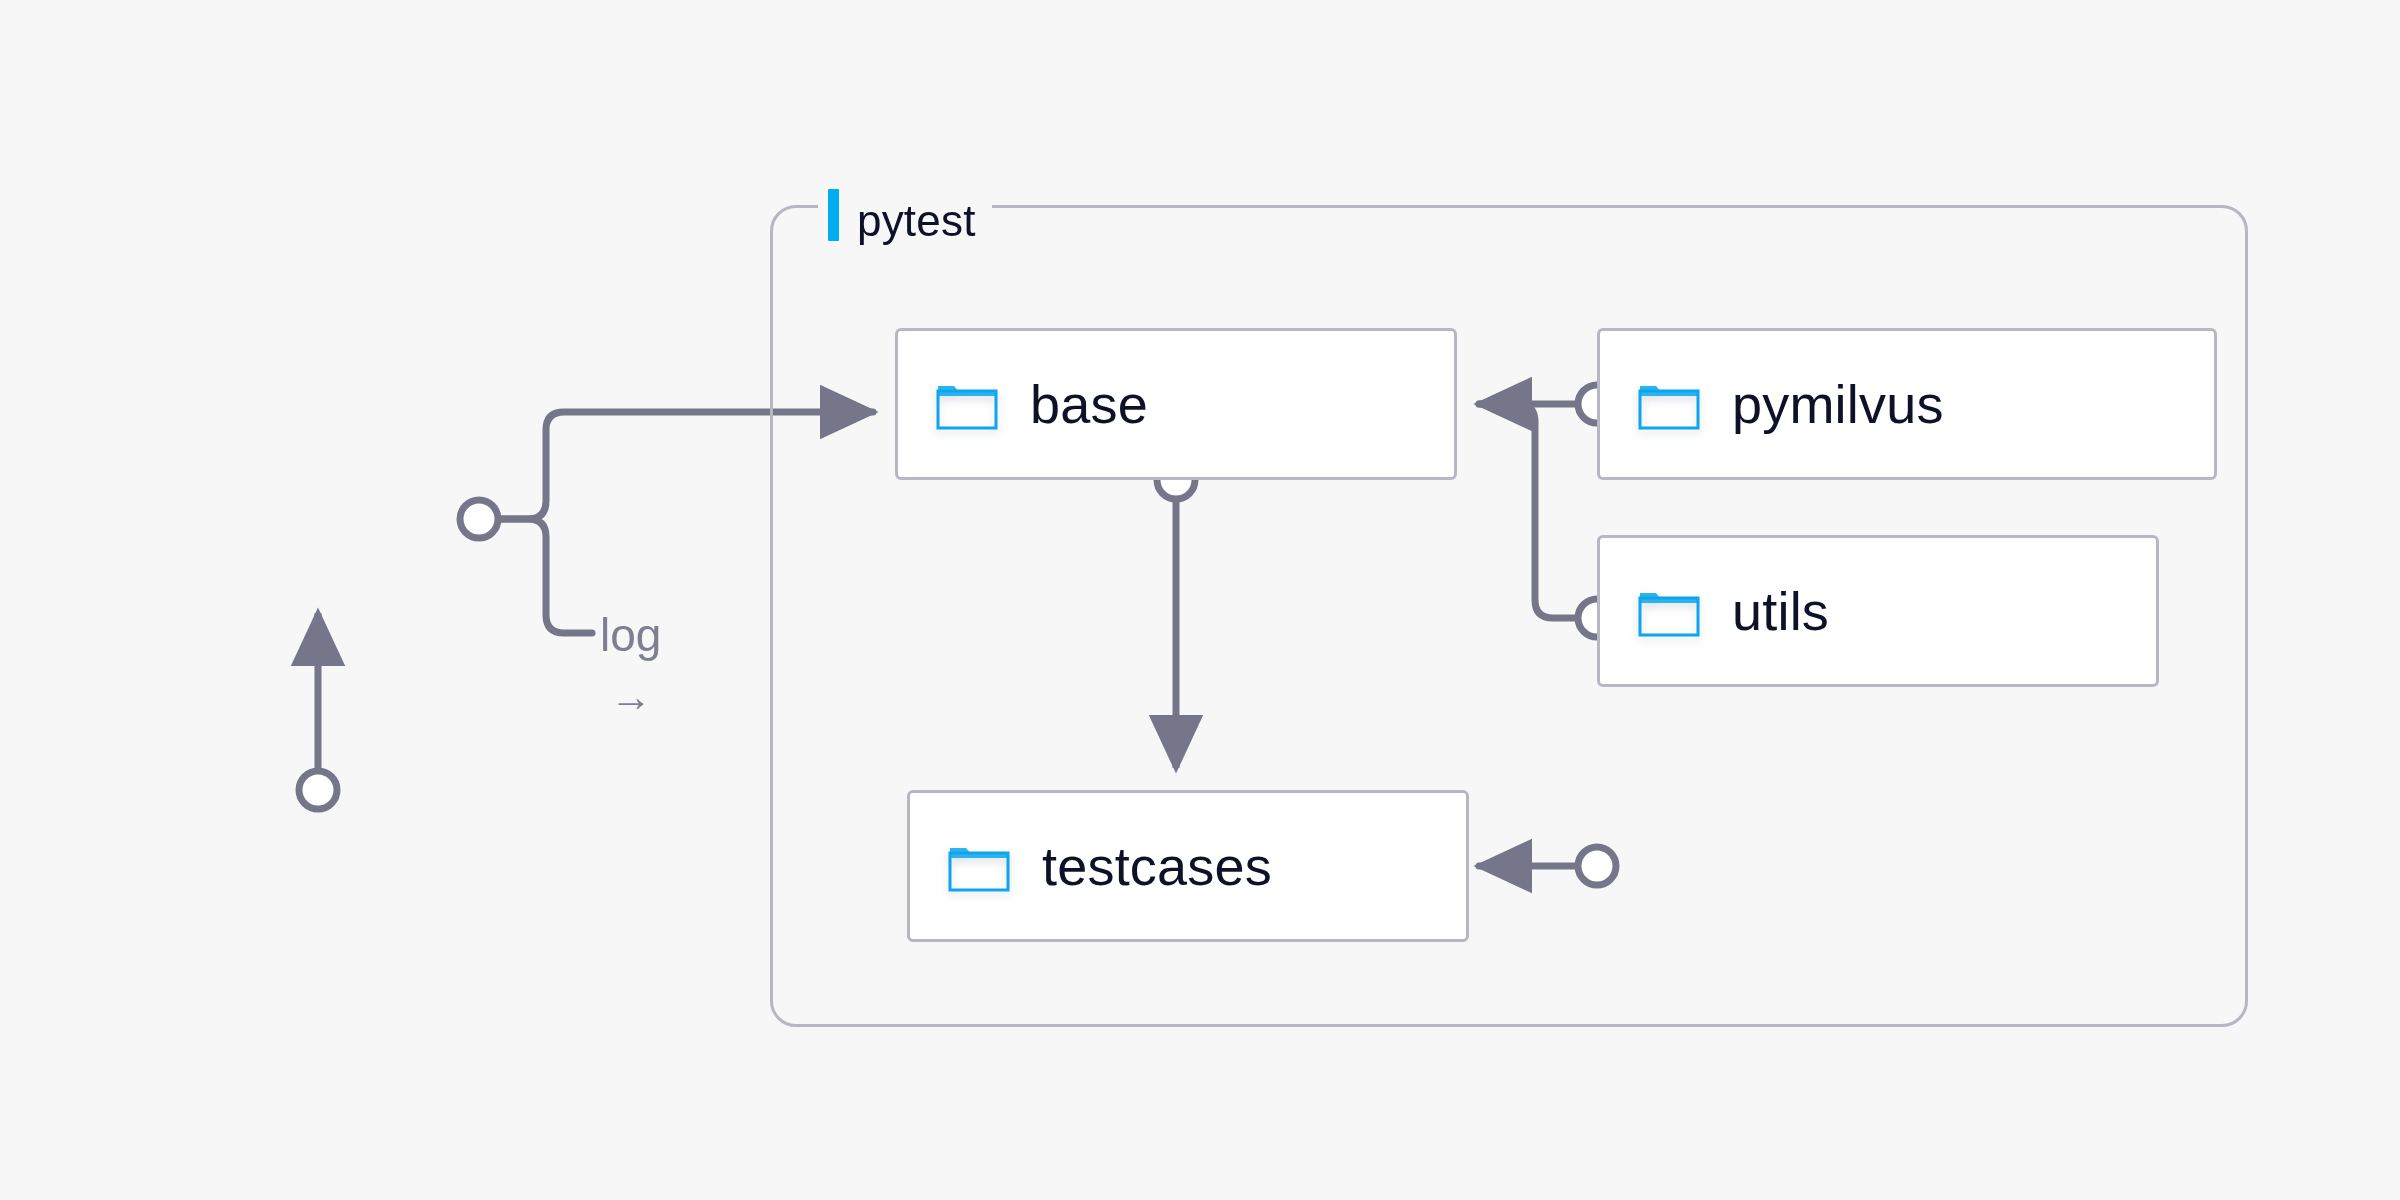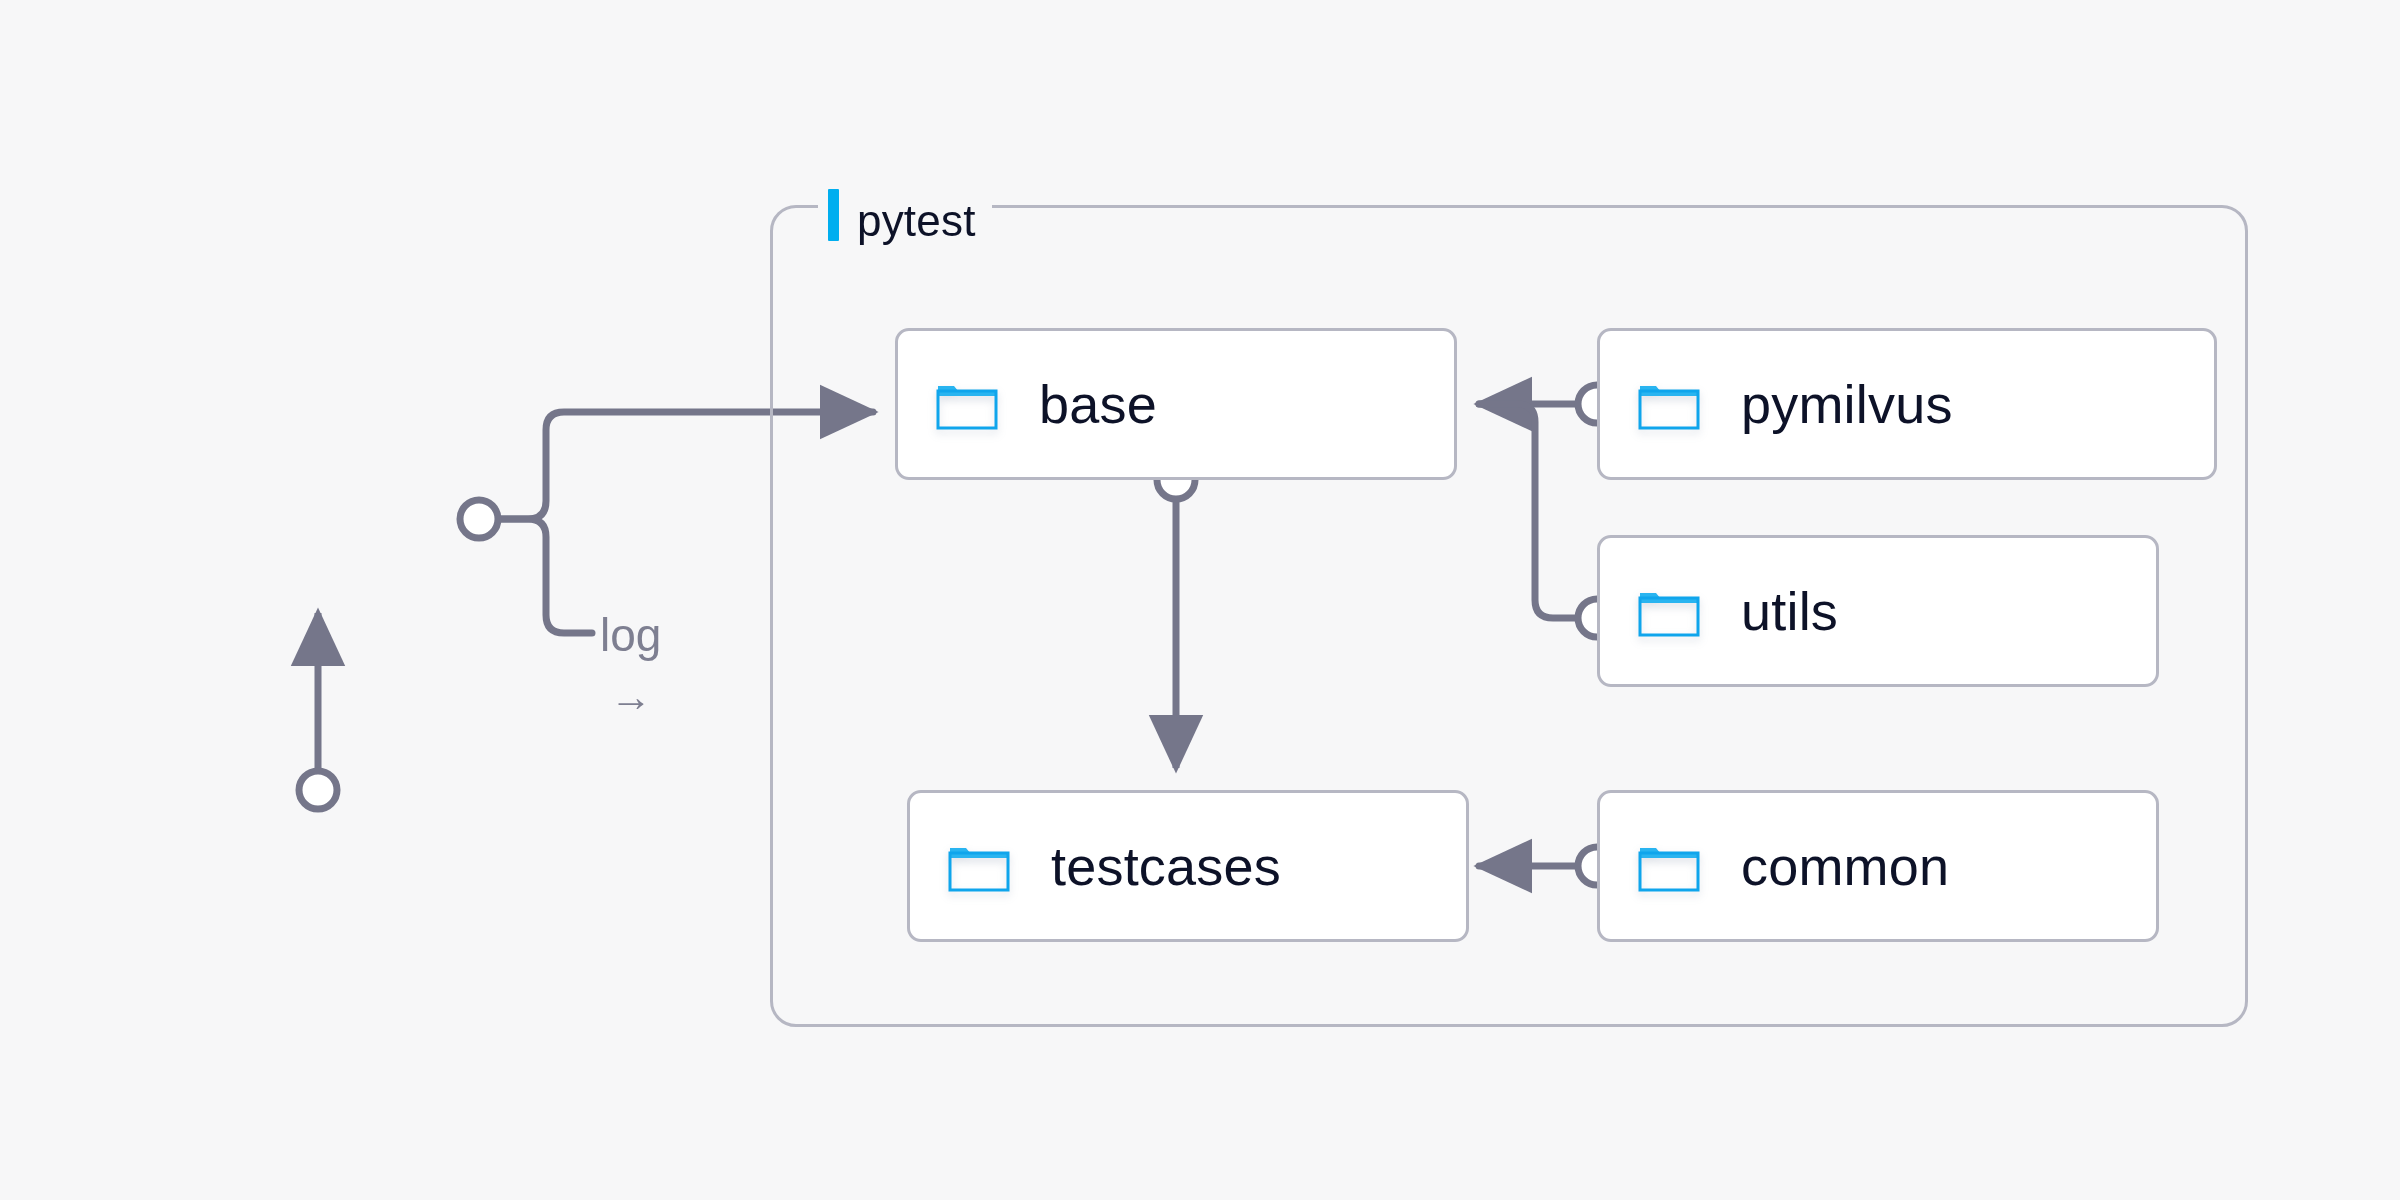--- a/index.html
+++ b/index.html
@@ -55,24 +55,24 @@
     white-space: nowrap;
     margin-top: 12px;
   }
 
   
   .node {
     position: absolute;
     box-sizing: border-box;
     background: #FFFFFF;
     border: 3px solid #B6B7C3;
-    border-radius: 14px;
+    border-radius: 6px;
     display: flex;
     align-items: center;
-    gap: 41px;
+    gap: 32px;
     padding-left: 38px;
   }
   .node .label {
     font-size: 54px;
     color: #0D1228;
     white-space: nowrap;
     letter-spacing: 0.2px;
   }
   .folder-icon {
     flex: none;
@@ -183,21 +183,14 @@
   </div>
 
   <div class="node" style="left:1597px; top:535px; width:562px; height:152px;">
     <svg class="folder-icon" viewBox="0 0 62 52">
       <path d="M2,8 h16 l5,6 h37 v4 H2 z" fill="#29B4F0"></path>
       <rect x="2" y="13" width="58" height="37" fill="url(#fg1)" stroke="#0FA5EC" stroke-width="3"></rect>
     </svg>
     <span class="label">utils</span>
   </div>
 
-  <div class="node" style="left:1597px; top:790px; width:562px; height:152px;">
-    <svg class="folder-icon" viewBox="0 0 62 52">
-      <path d="M2,8 h16 l5,6 h37 v4 H2 z" fill="#29B4F0"></path>
-      <rect x="2" y="13" width="58" height="37" fill="url(#fg1)" stroke="#0FA5EC" stroke-width="3"></rect>
-    </svg>
-    <span class="label">common</span>
-  </div>
 
 </div>
 
 </body></html>

